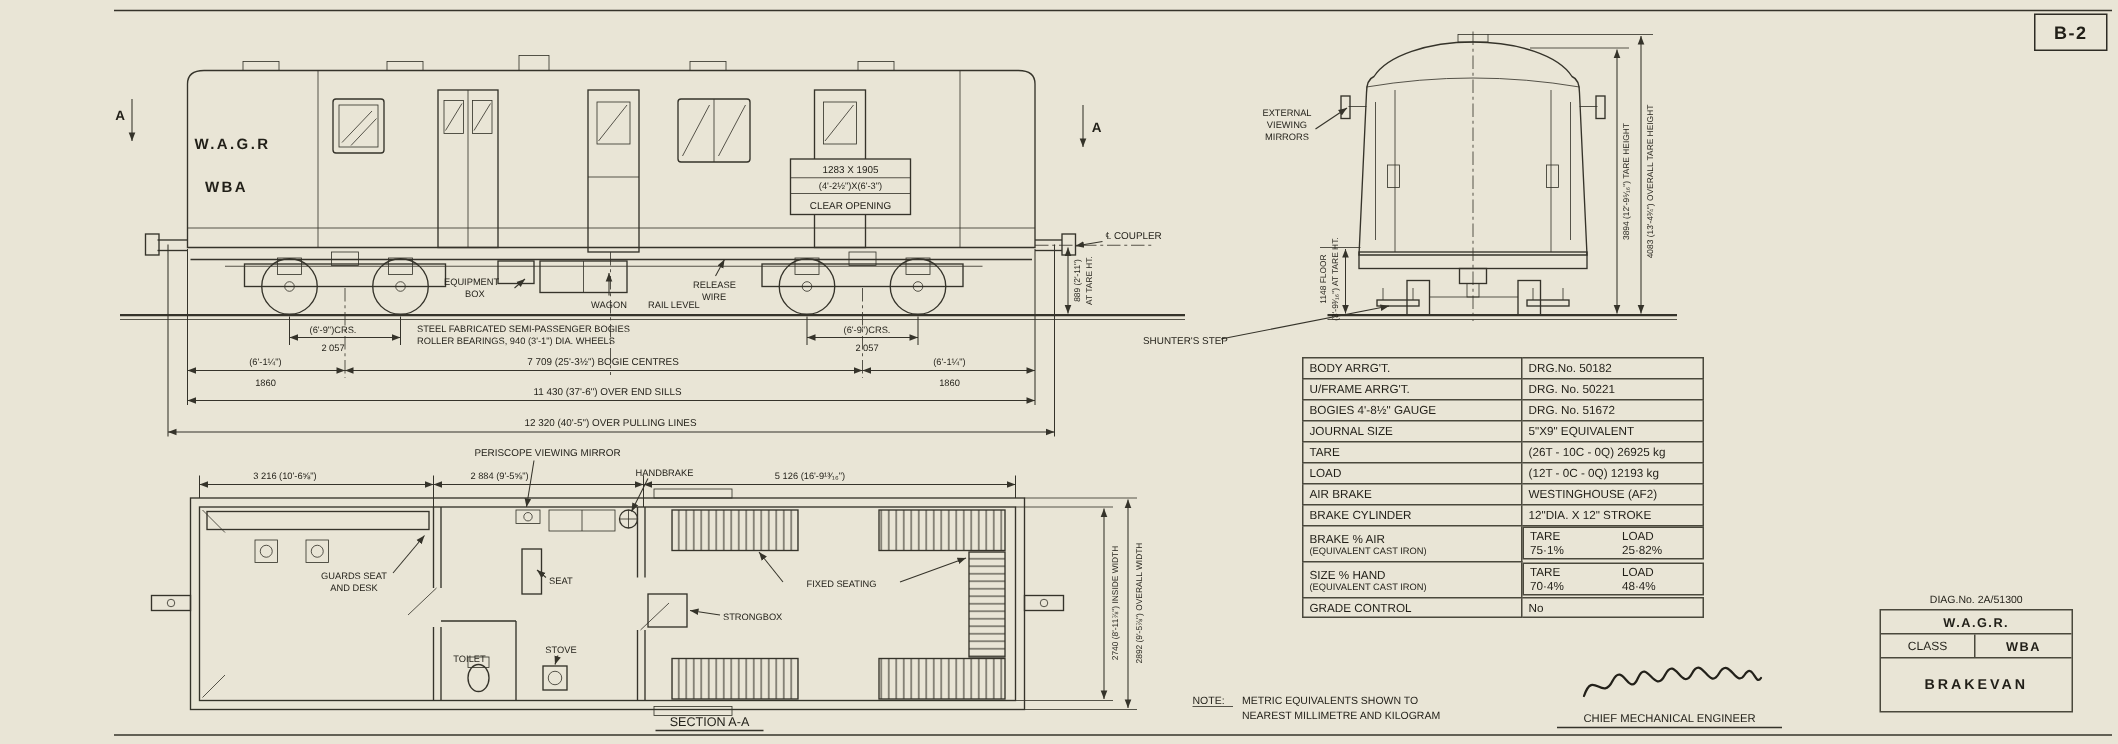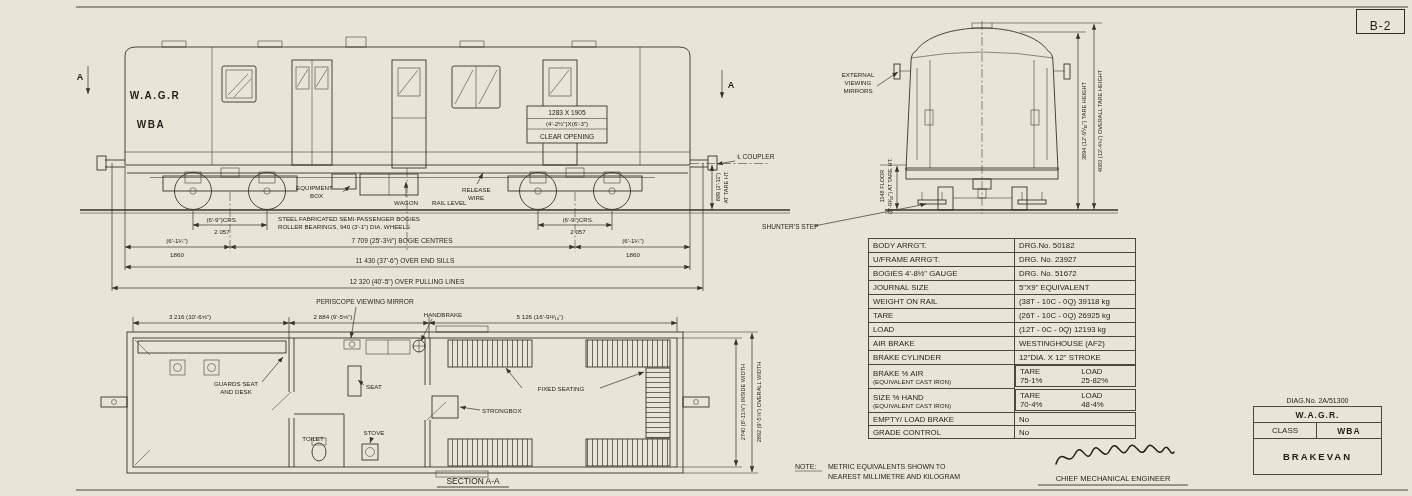--- a/index.html
+++ b/index.html
@@ -10,21 +10,21 @@
   svg .tn{stroke:#35332a;stroke-width:0.55;fill:none}
   svg .tk{stroke:#35332a;stroke-width:1.5;fill:none}
   svg .dim{stroke:#35332a;stroke-width:0.7;fill:none}
   svg .dd{stroke-dasharray:9 2.5 2 2.5}
   svg text{fill:#211f18;font-family:"Liberation Sans",sans-serif}
   .t55{font-size:5.6px}.t6{font-size:6.2px}.t65{font-size:6.6px}.t7{font-size:7px}
   .t75{font-size:7.5px}.t8{font-size:8.4px}.t9{font-size:9px;font-weight:bold}
   .t10{font-size:10px;font-weight:bold;letter-spacing:1.6px}
   .mid{text-anchor:middle}
   .refbox{position:absolute;left:1356px;top:9px;width:47px;height:23px;border:1.6px solid #2e2c25;
-          display:flex;align-items:flex-end;justify-content:center;font-size:12px;font-weight:normal;letter-spacing:1px;}
+          display:flex;align-items:center;justify-content:center;font-size:12px;font-weight:bold;letter-spacing:1px;}
   table.spec{position:absolute;left:868px;top:238px;width:268px;border-collapse:collapse;
              table-layout:fixed;font-size:7.8px;}
   table.spec td{border:1px solid #4a483c;padding:0 4px;vertical-align:middle;overflow:hidden;white-space:nowrap;}
   table.spec td.lbl{width:137px;}
   table.spec tr.r{height:14px;} table.spec tr.tall{height:24px;} table.spec tr.short{height:13px;}
   table.spec .sub{font-size:6.2px;line-height:7px;}
   table.spec .split{display:flex;gap:4px;padding:0;}
   table.spec .half{flex:1;padding:1px 4px;}
   table.spec .half div{line-height:9px;}
   .titleblock{position:absolute;left:1253px;top:397px;width:129px;}
@@ -407,33 +407,29 @@
 </div>
 
 <table class="spec">
   <tbody>
     <tr class="r">
       <td class="lbl">BODY ARRG'T.</td>
       <td class="val">DRG.No. 50182</td>
     </tr>
     <tr class="r">
       <td class="lbl">U/FRAME ARRG'T.</td>
-      <td class="val">DRG. No. 23927</td>
+      <td class="val">DRG. No. 50221</td>
     </tr>
     <tr class="r">
       <td class="lbl">BOGIES 4'-8½" GAUGE</td>
       <td class="val">DRG. No. 51672</td>
     </tr>
     <tr class="r">
       <td class="lbl">JOURNAL SIZE</td>
       <td class="val">5"X9" EQUIVALENT</td>
-    </tr>
-    <tr class="r">
-      <td class="lbl">WEIGHT ON RAIL</td>
-      <td class="val">(38T - 10C - 0Q) 39118 kg</td>
     </tr>
     <tr class="r">
       <td class="lbl">TARE</td>
       <td class="val">(26T - 10C - 0Q) 26925 kg</td>
     </tr>
     <tr class="r">
       <td class="lbl">LOAD</td>
       <td class="val">(12T - 0C - 0Q) 12193 kg</td>
     </tr>
     <tr class="r">
@@ -470,24 +466,20 @@
           <div>TARE</div>
           <div>70·4%</div>
         </div>
         <div class="half">
           <div>LOAD</div>
           <div>48·4%</div>
         </div>
       </td>
     </tr>
     <tr class="short">
-      <td class="lbl">EMPTY/ LOAD BRAKE</td>
-      <td class="val">No</td>
-    </tr>
-    <tr class="short">
       <td class="lbl">GRADE CONTROL</td>
       <td class="val">No</td>
     </tr>
   </tbody>
 </table>
 
 <div class="titleblock">
   <div class="tb-diag">DIAG.No. 2A/51300</div>
   <div class="tb-box">
     <div class="tb-railway">W.A.G.R.</div>

